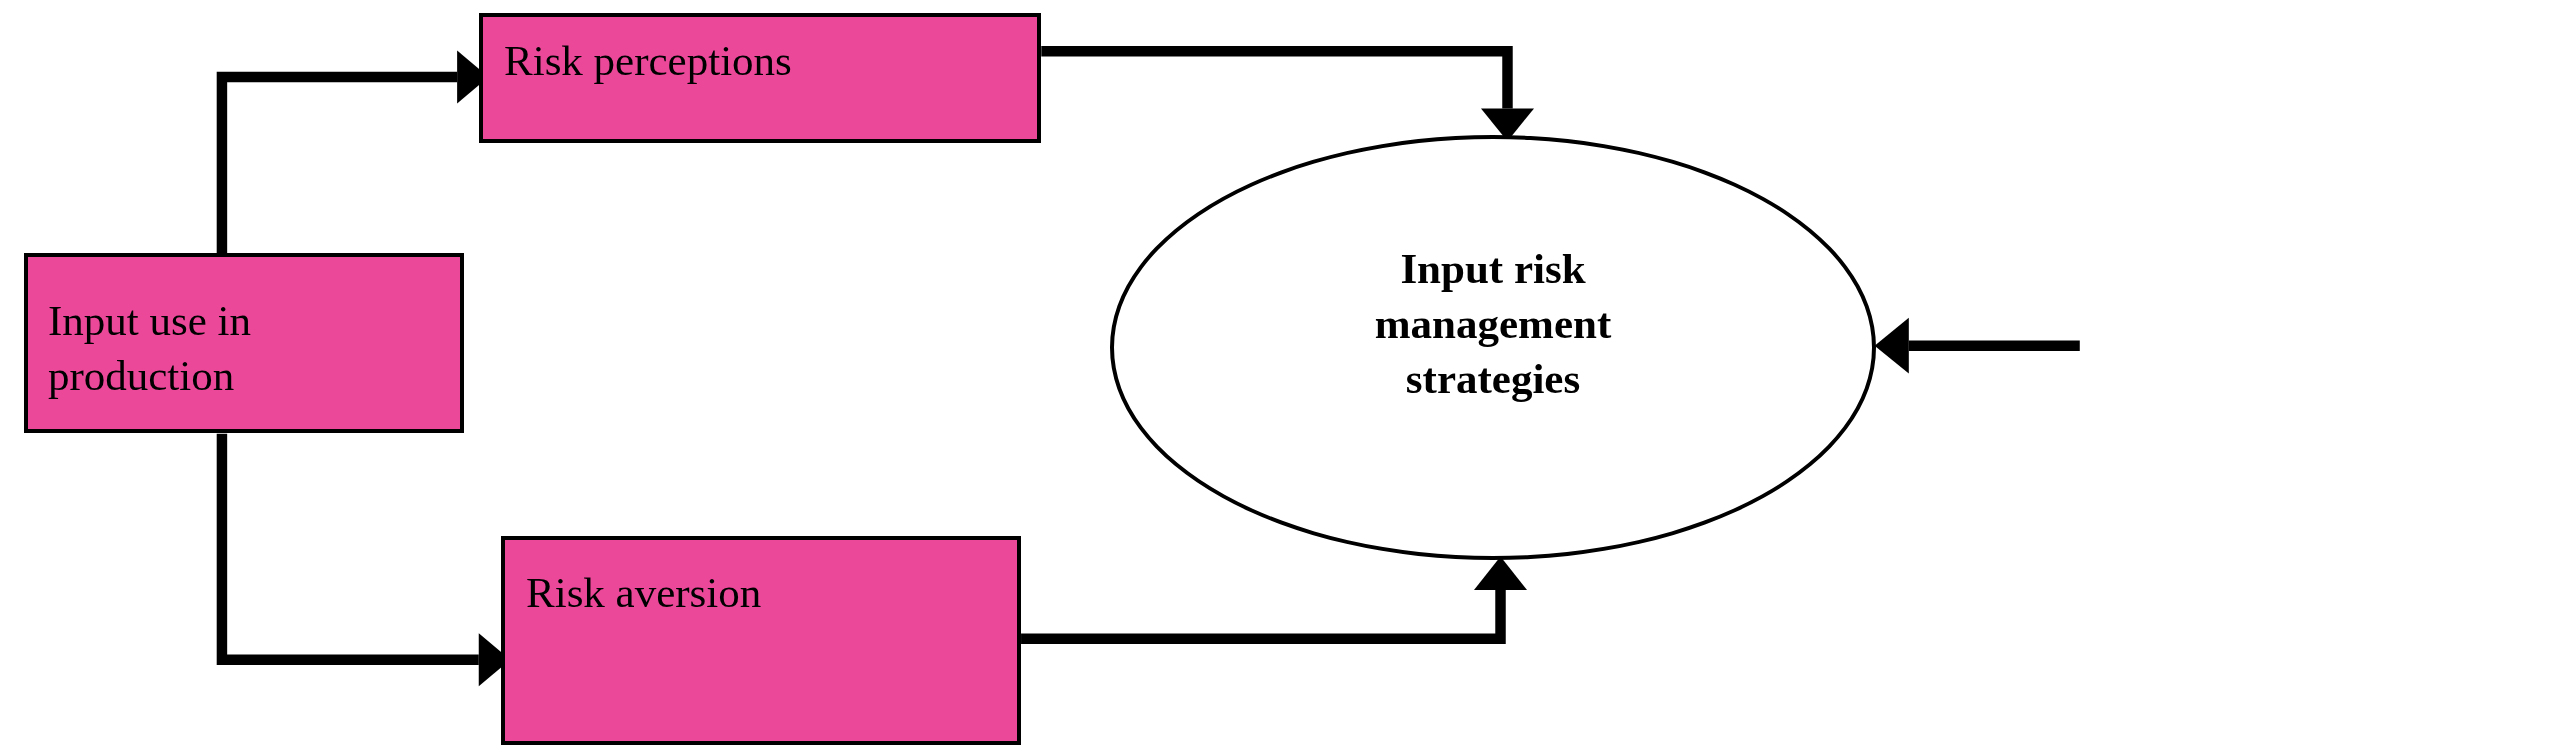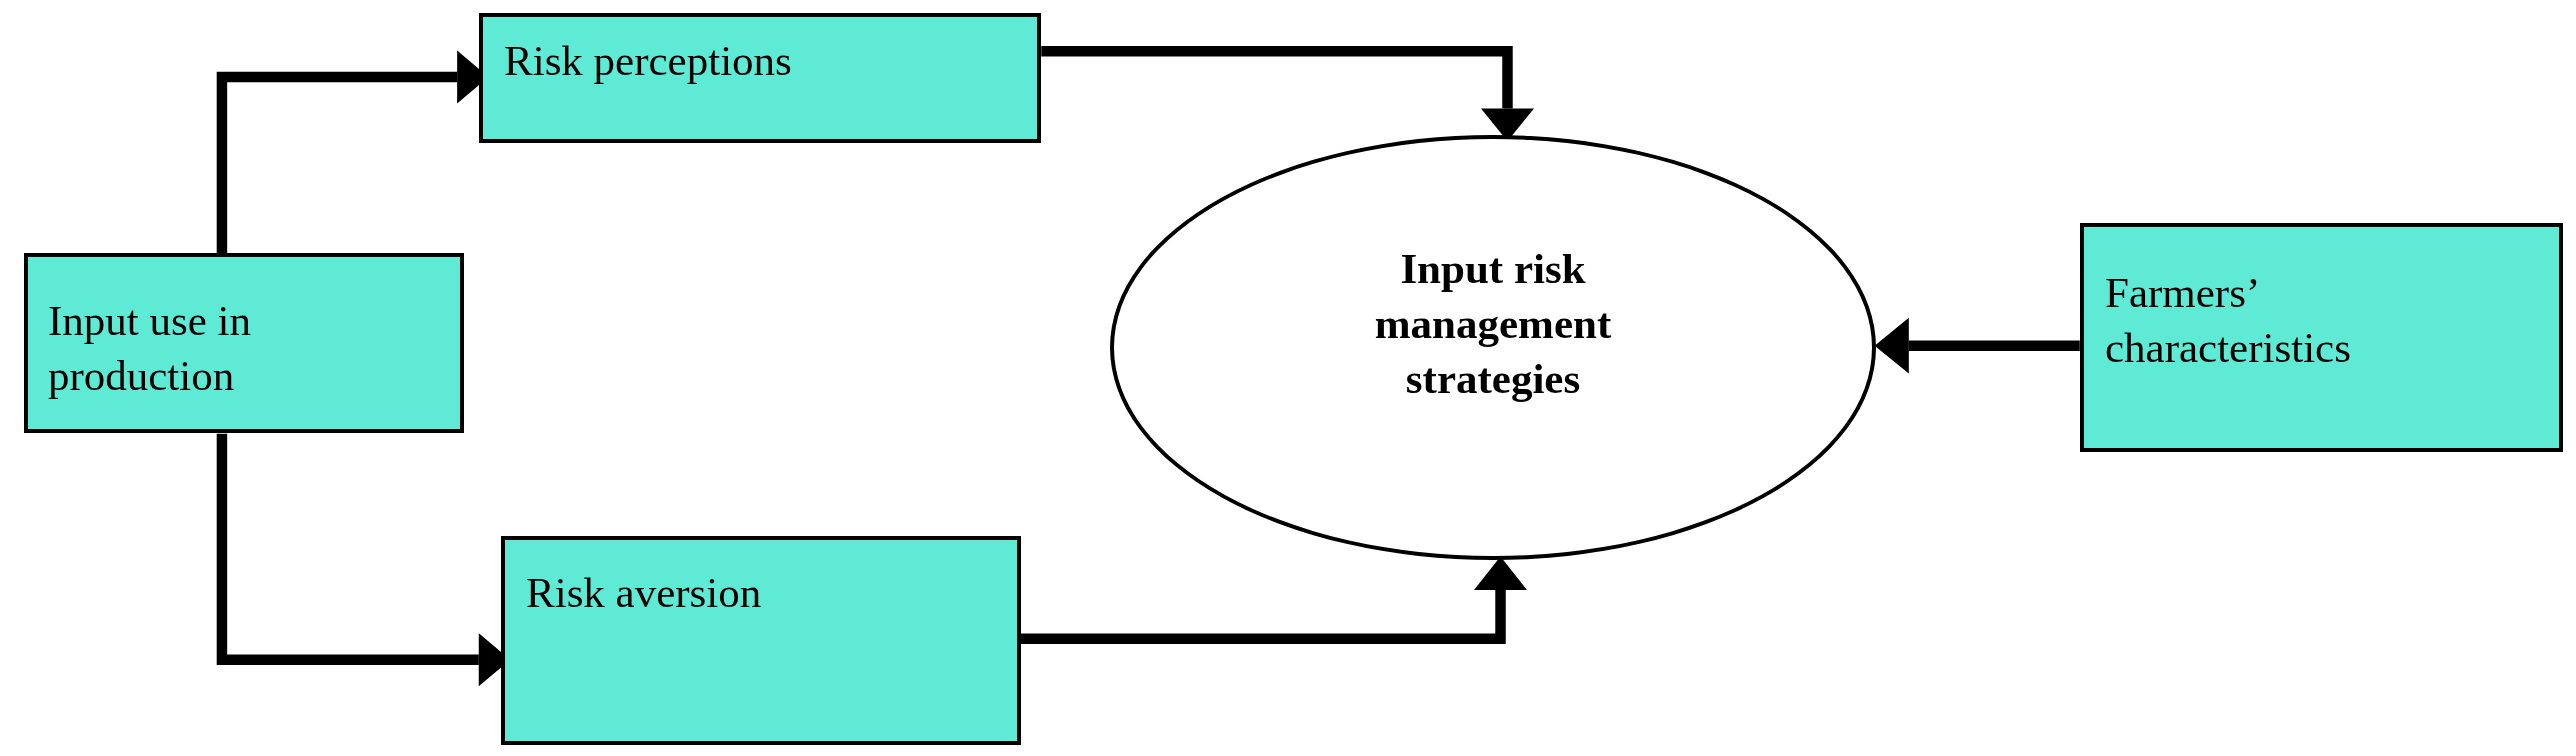--- a/index.html
+++ b/index.html
@@ -11,21 +11,21 @@
     position: relative;
     width: 2576px;
     height: 757px;
     background: #ffffff;
     overflow: hidden;
     font-family: "Liberation Serif", "DejaVu Serif", serif;
   }
   .node-box {
     position: absolute;
     box-sizing: border-box;
-    background: #5eead4;
+    background: #ec4899;
     border: 4.9px solid #000000;
   }
   .node-label {
     position: absolute;
     color: #000000;
     line-height: 1.28;
     white-space: pre-line;
   }
   .box-label {
     font-size: 43px;
@@ -97,19 +97,15 @@
   <div class="node-box" style="left:501px; top:536px; width:520px; height:209px;">
     <div class="node-label box-label" style="left:21px; top:25px;">Risk aversion</div>
   </div>
 
   <div class="ellipse-shape" style="left:1110px; top:135px; width:766px; height:425px;">
     <div class="node-label ellipse-label" style="left:0px; top:102px;font-weight:bold;">Input risk
 management
 strategies</div>
   </div>
 
-  <div class="node-box" style="left:2080px; top:223px; width:483px; height:229px;">
-    <div class="node-label box-label" style="left:21px; top:38px;">Farmers’
-characteristics</div>
-  </div>
 
 </div>
 
 
 </body></html>

